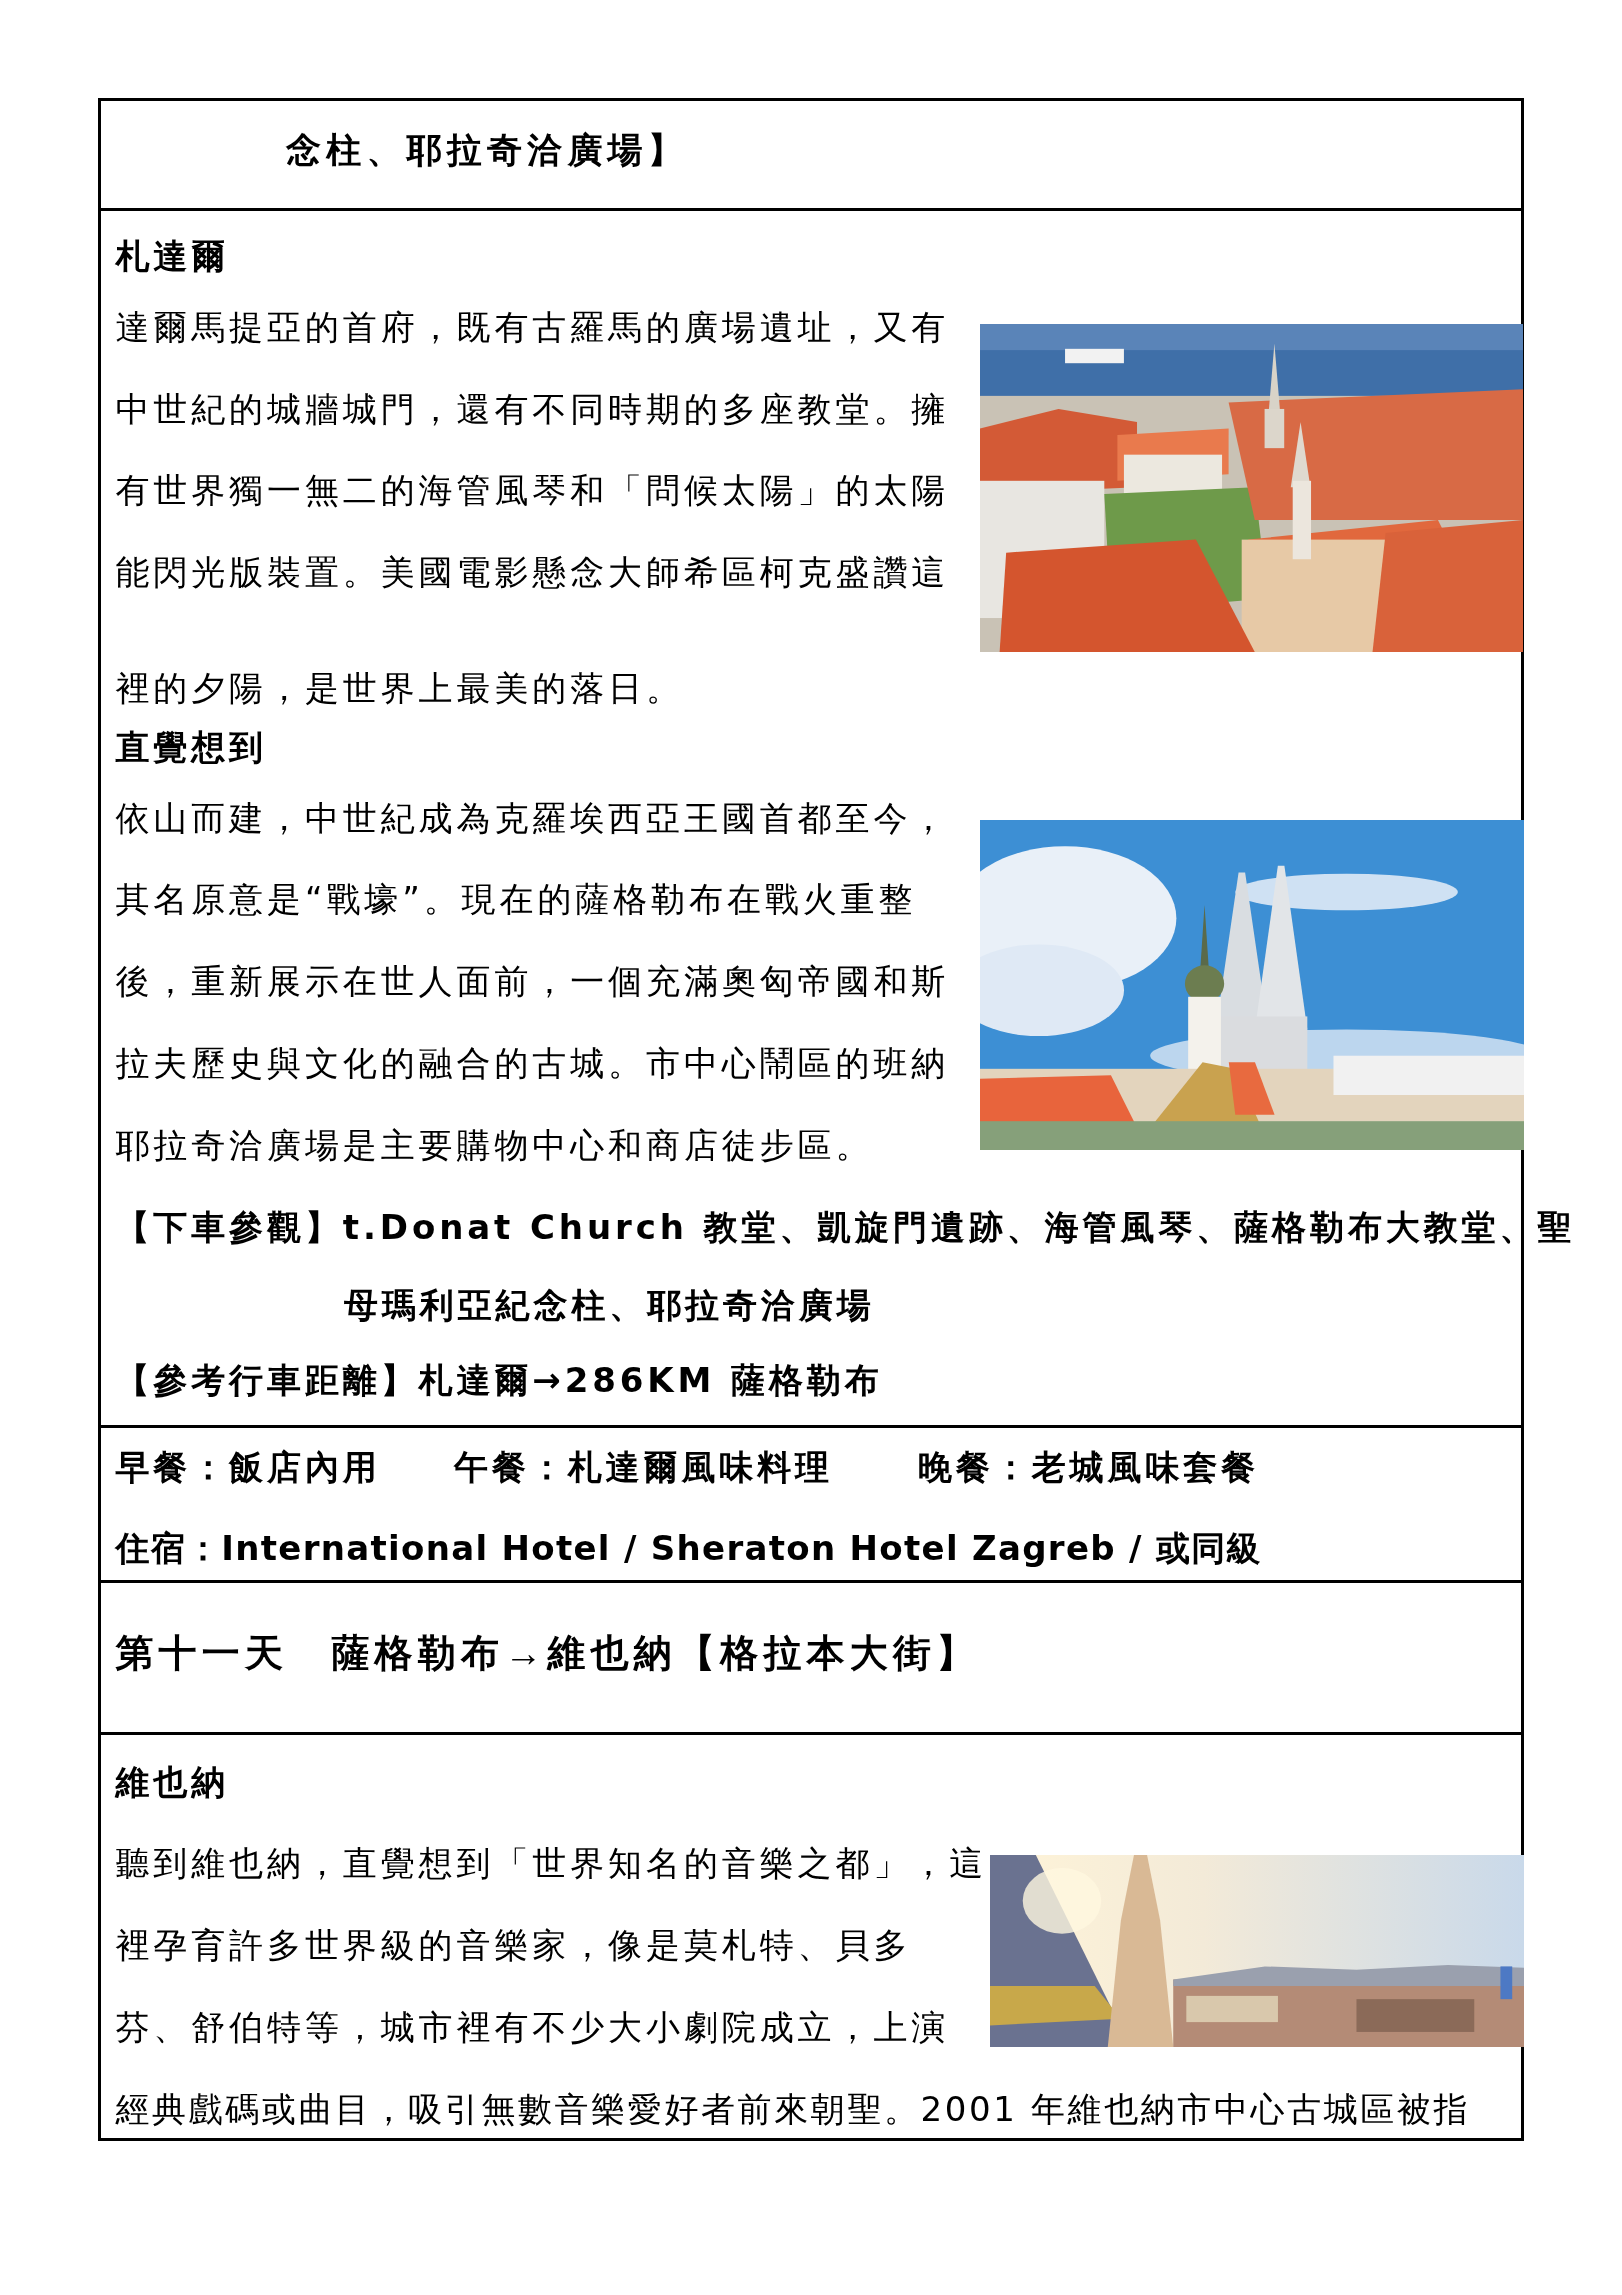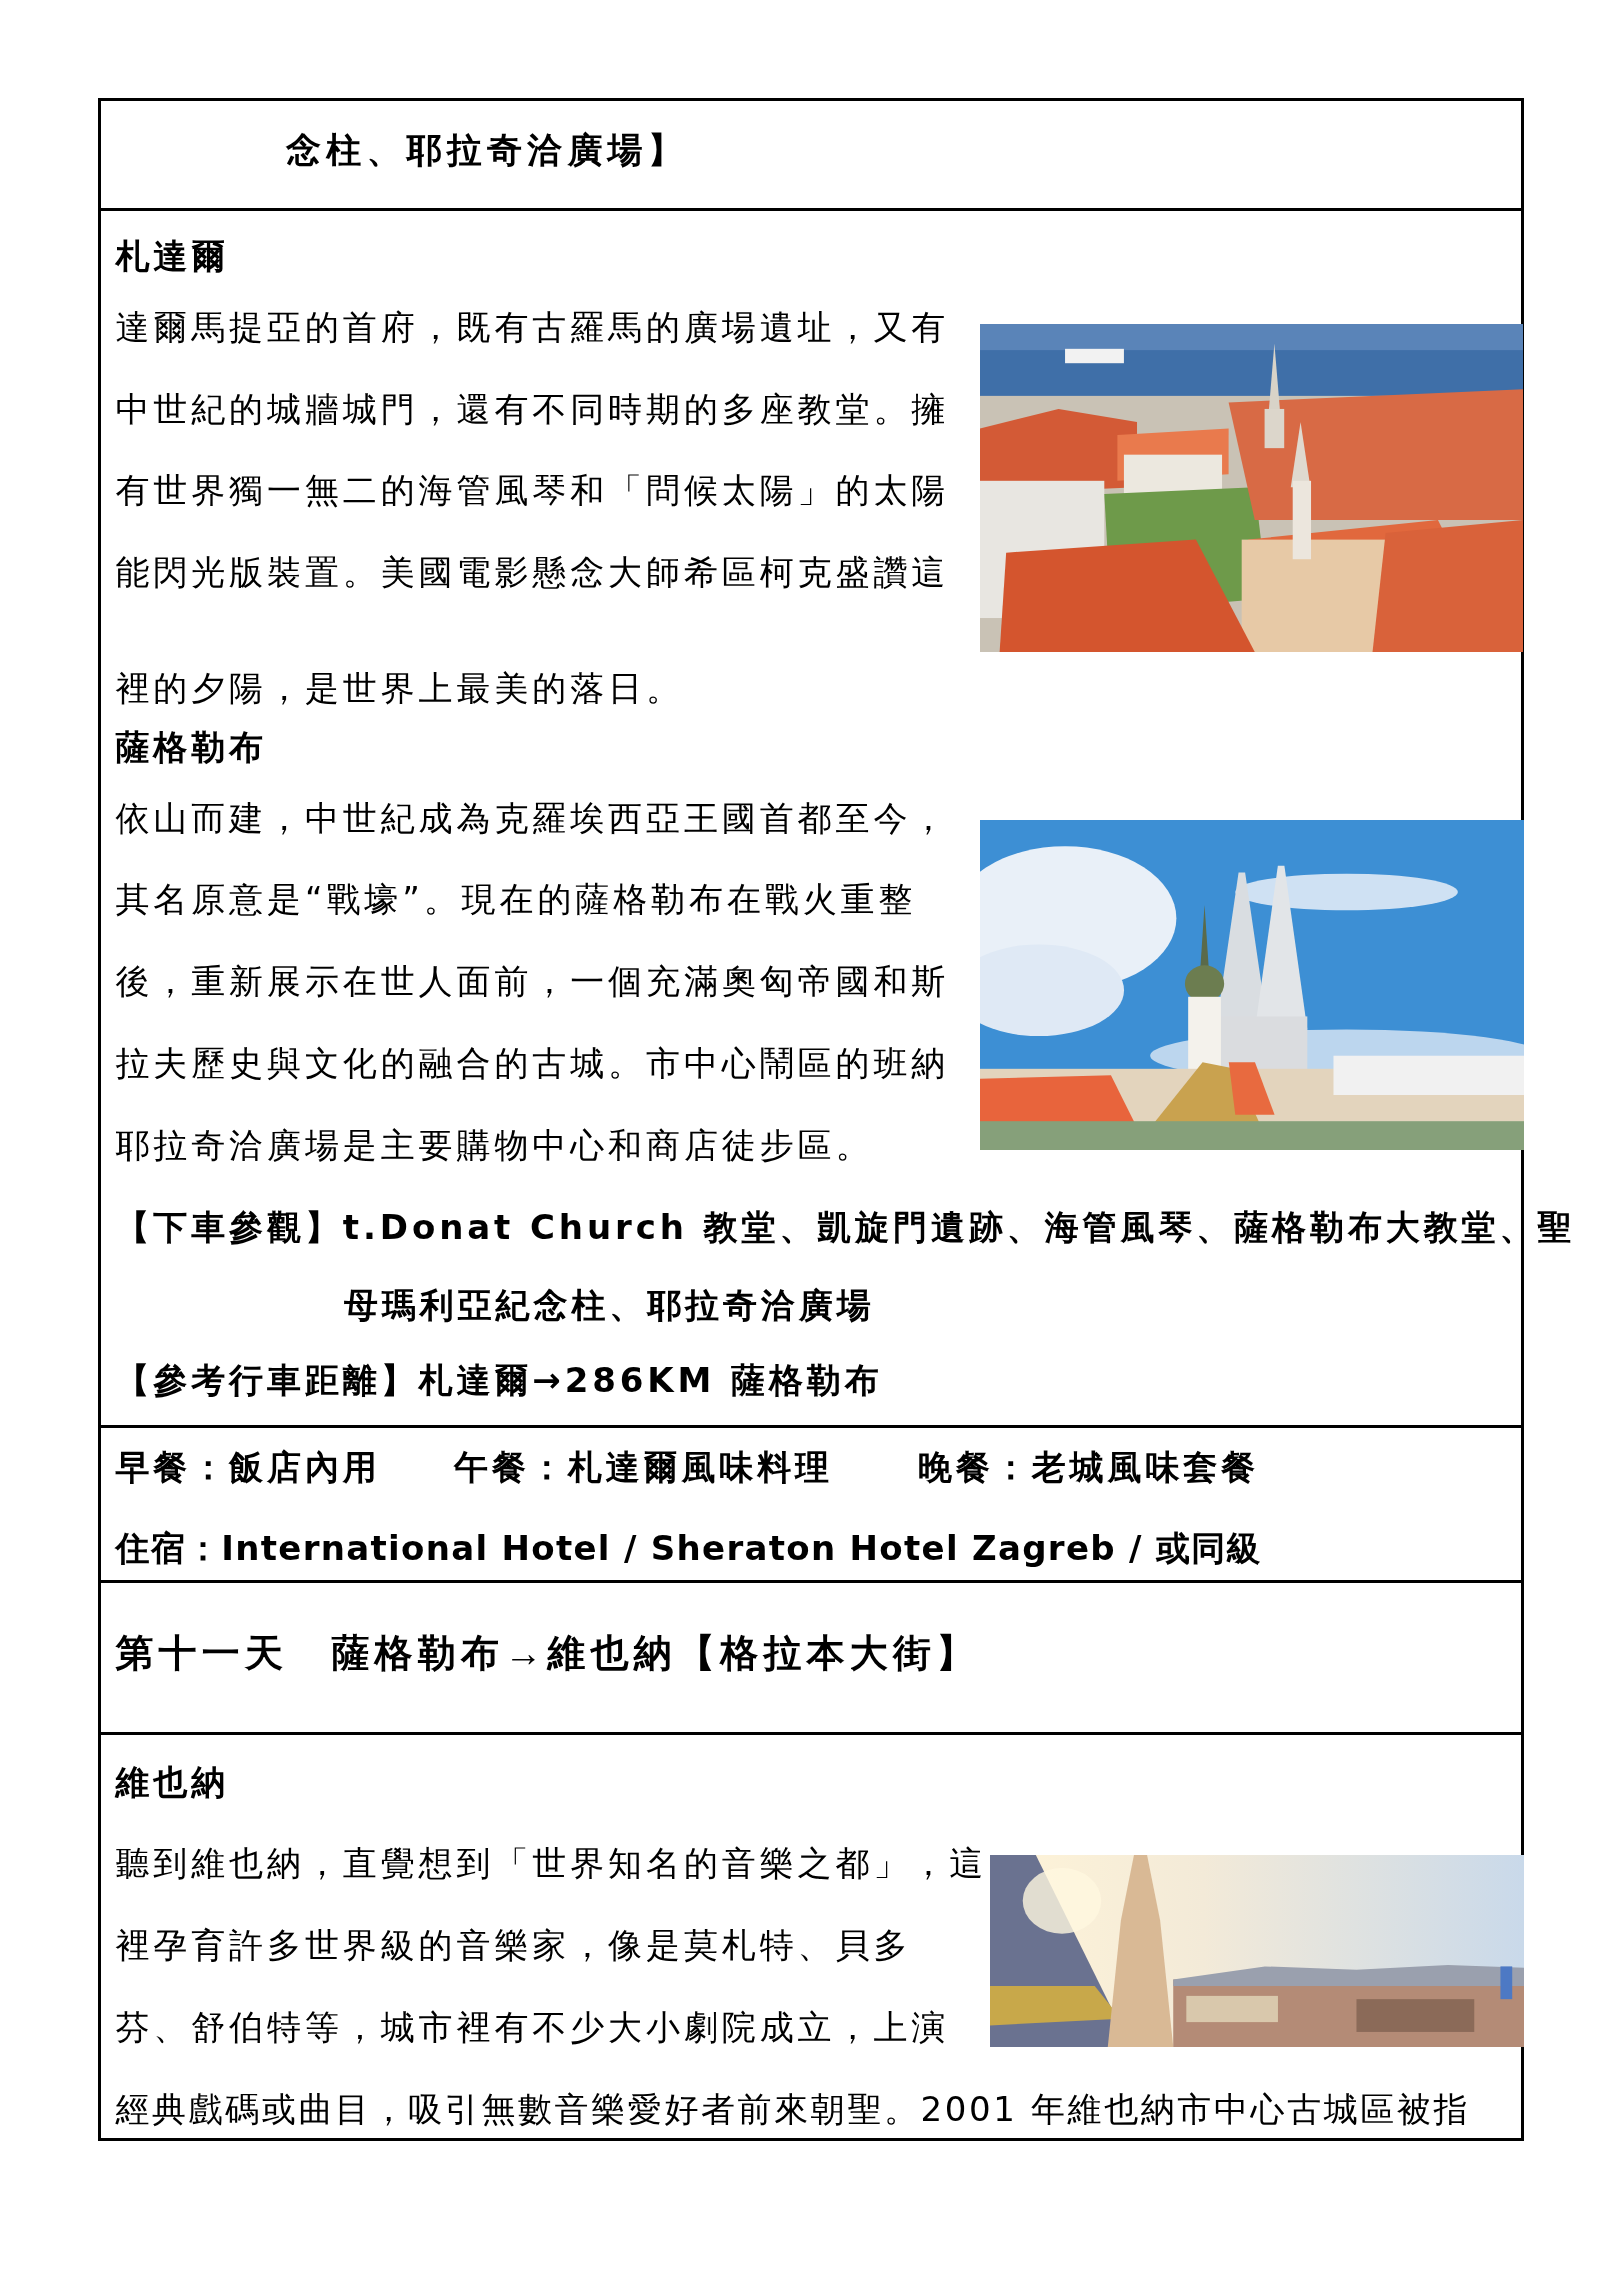--- a/index.html
+++ b/index.html
@@ -53,21 +53,21 @@
         <rect x="400" y="330" width="300" height="172" fill="#e7c9a6"></rect>
         <polygon points="40,350 330,330 420,502 30,502" fill="#d4552e"></polygon>
         <polygon points="620,320 830,300 830,502 600,502" fill="#d9623a"></polygon>
         <polygon points="450,30 460,150 440,150" fill="#d8d3c8"></polygon>
         <rect x="435" y="130" width="30" height="60" fill="#dcd6cb"></rect>
         <polygon points="490,150 505,250 475,250" fill="#dfd9cf"></polygon>
         <rect x="478" y="240" width="28" height="120" fill="#ece6dd"></rect>
       </svg>
     </div>
 
-    <div class="txt bold" style="left:14.4px; top:517px;">薩格勒布</div>
+    <div class="txt bold" style="left:14.4px; top:517px;">直覺想到</div>
 
     <div class="txt" style="left:14.4px; top:588px;">依山而建，中世紀成為克羅埃西亞王國首都至今，</div>
     <div class="txt" style="left:14.4px; top:669px;">其名原意是“戰壕”。現在的薩格勒布在戰火重整</div>
     <div class="txt" style="left:14.4px; top:751px;">後，重新展示在世人面前，一個充滿奧匈帝國和斯</div>
     <div class="txt" style="left:14.4px; top:833px;">拉夫歷史與文化的融合的古城。市中心鬧區的班納</div>
     <div class="txt" style="left:14.4px; top:915px;">耶拉奇洽廣場是主要購物中心和商店徒步區。</div>
 
     <div class="img" style="left:879px; top:609px; width:544px; height:330px;">
       <svg viewBox="0 0 831 504" preserveAspectRatio="none">
         <rect x="0" y="0" width="831" height="504" fill="#3d8fd4"></rect>

